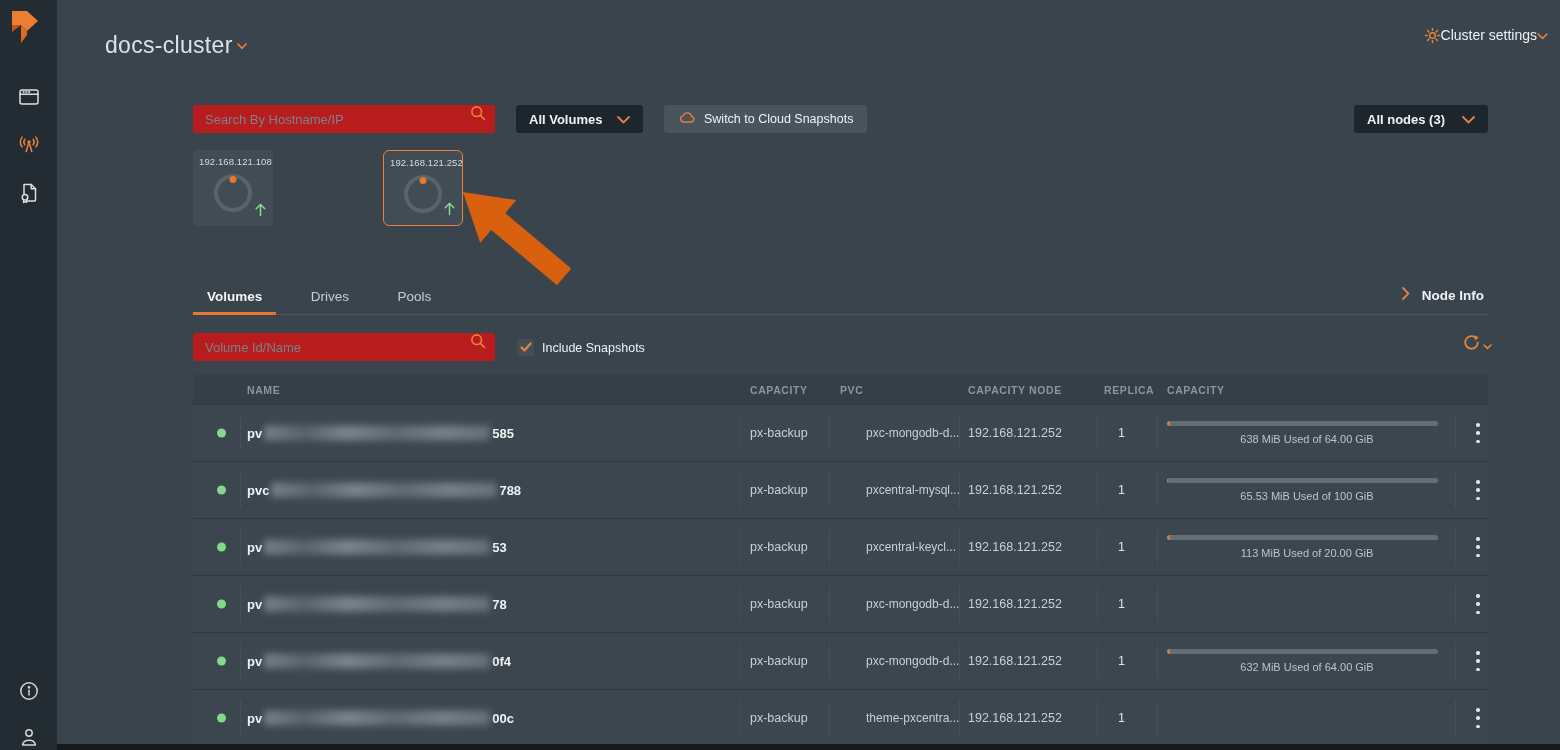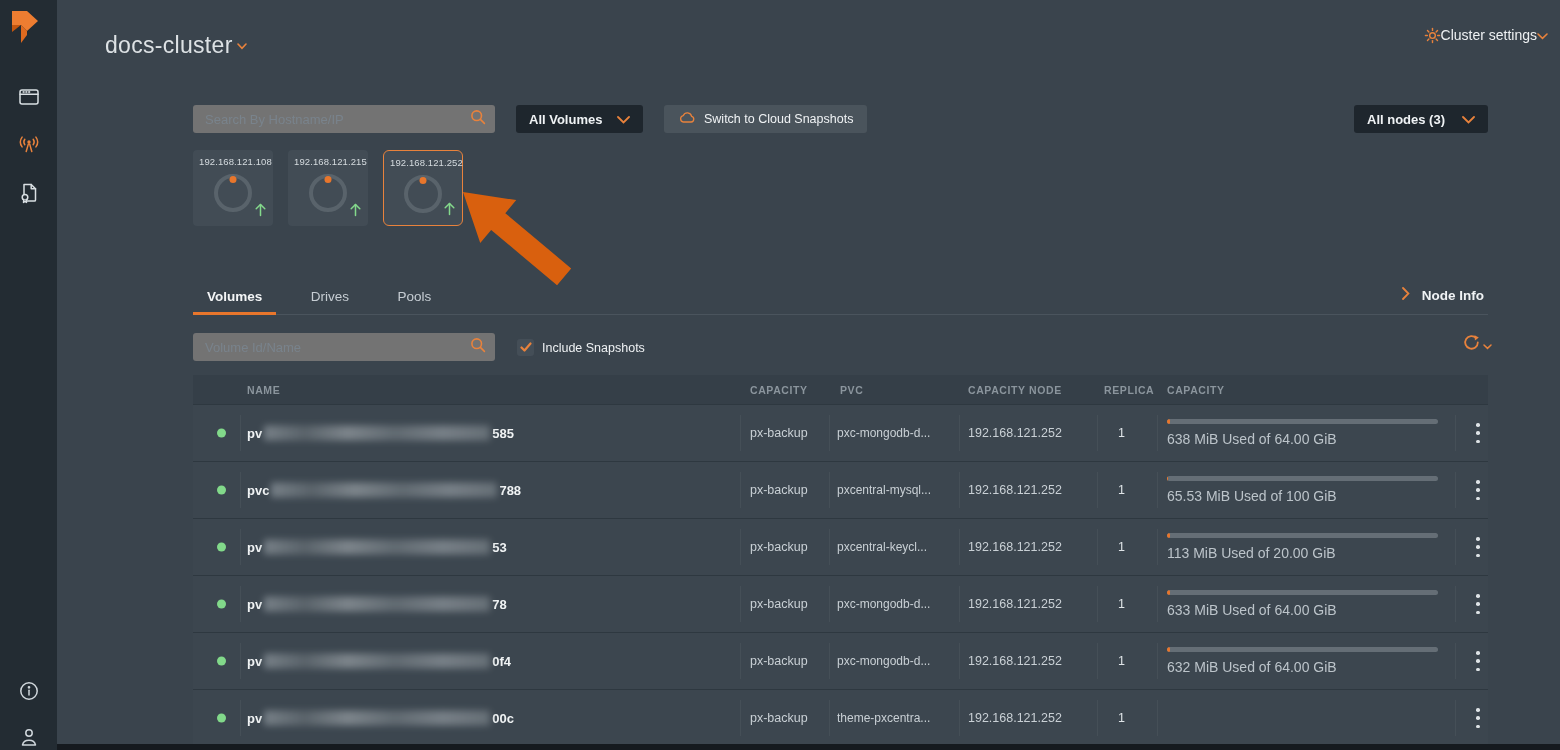--- a/index.html
+++ b/index.html
@@ -12,21 +12,21 @@
   .logo-box { position:absolute; left:8px; top:9px; width:36px; height:38px; }
   .side-icon { position:absolute; left:50%; transform:translateX(-50%); width:24px; height:24px; cursor:pointer; }
 
   
   .page-title { position:absolute; left:105px; top:29px; font-size:23px; font-weight:400; color:#dde2e5; letter-spacing:.3px; cursor:pointer; }
   .page-title .chev { display:inline-block; margin-left:4px; vertical-align:3px; }
   .cluster-settings { position:absolute; right:12px; top:27px; display:flex; align-items:flex-start; gap:0;
                       color:#eef1f3; font-size:14px; cursor:pointer; }
 
   
-  .search-box { position:absolute; height:28px; background:#737373; border-radius:3px; display:flex; align-items:center; }
+  .search-box { position:absolute; height:28px; background:#b91c1c; border-radius:3px; display:flex; }
   .search-box input { flex:1; background:transparent; border:0; outline:none; color:#dfe4e7;
                       font-size:13px; padding:0 6px 0 12px; font-family:inherit; }
   .search-box input::placeholder { color:#79838c; }
   .search-box .mag { margin-right:9px; flex:none; }
   .host-search { left:193px; top:105px; width:302px; }
   .dropdown { position:absolute; top:105px; height:28px; background:#1e262d; border-radius:3px; color:#f0f3f5;
               font-size:13px; font-weight:600; display:flex; align-items:center; justify-content:space-between;
               padding:0 13px; cursor:pointer; }
   .dd-regions { left:516px; width:127px; }
   .dd-nodes { left:1354px; width:134px; }
@@ -66,27 +66,27 @@
   .trow { position:relative; height:57px; background:#3c464f; border-top:1px solid #2e3840; cursor:pointer; }
   .vline { position:absolute; top:10px; bottom:10px; width:1px; background:rgba(255,255,255,0.05); }
   .status-dot { position:absolute; left:24px; top:50%; transform:translateY(-50%); width:9px; height:9px;
                 border-radius:50%; background:#82d98a; }
   .cell { position:absolute; top:50%; transform:translateY(-50%); color:#c9d0d5; font-size:12.5px; }
   .c-name { left:54px; color:#f0f3f4; font-size:13px; font-weight:700; display:flex; align-items:center; }
   .redact { display:inline-block; height:15px; width:226px; margin:0 2px; border-radius:2px; opacity:.9;
             background:linear-gradient(90deg,#7e878e,#5d666d 18%,#848c92 37%,#656e75 58%,#7e868d 79%,#6a737a);
             filter:blur(3.5px); }
   .c-ns { left:557px; }
-  .c-pvc { left:636px; font-size:12px;padding-left:8px; }
+  .c-pvc { left:665px; font-size:12px;padding-left:8px; }
   .c-node { left:775px; }
   .c-rep { left:925px; color:#dfe4e7; }
   .c-cap { left:974px; width:280px; }
   .cap-bar { position:relative; width:271px; height:5px; border-radius:3px; background:#656e76; overflow:hidden; margin-bottom:7px; }
   .cap-fill { position:absolute; left:0; top:0; height:100%; background:#e8762c; border-radius:3px; }
-  .cap-text { font-size:14px; color:#bcc4ca; }
+  .cap-text { font-size:11px; color:#bcc4ca;text-align:center; }
   .kebab { position:absolute; left:1277px; top:50%; transform:translateY(-50%); width:16px; height:22px;
            display:flex; flex-direction:column; align-items:center; justify-content:space-between; cursor:pointer; padding:1px 0; }
   .kebab span { width:3.5px; height:3.5px; border-radius:50%; background:#dfe4e7; }
   .bottom-strip { position:absolute; left:57px; bottom:0; width:1503px; height:6px; background:#151a1f; }
 </style>
 </head>
 <body>
 
 <div class="app">
 
@@ -199,30 +199,20 @@
   <div class="node-card" style="left:193px">
     <div class="node-ip">192.168.121.108</div>
     <div class="donut">
         <div class="donut-dot"></div>
       </div>
     <div class="up-arrow"><svg width="13" height="15" viewBox="0 0 13 15" fill="none" stroke="#84d98c" stroke-width="1.5" stroke-linecap="round" stroke-linejoin="round">
           <line x1="6.5" y1="13.5" x2="6.5" y2="2.5"></line>
           <polyline points="2.2,6.8 6.5,2.5 10.8,6.8"></polyline>
         </svg></div>
   </div>
-  <div class="node-card" style="left:288px">
-    <div class="node-ip">192.168.121.215</div>
-    <div class="donut">
-        <div class="donut-dot"></div>
-      </div>
-    <div class="up-arrow"><svg width="13" height="15" viewBox="0 0 13 15" fill="none" stroke="#84d98c" stroke-width="1.5" stroke-linecap="round" stroke-linejoin="round">
-          <line x1="6.5" y1="13.5" x2="6.5" y2="2.5"></line>
-          <polyline points="2.2,6.8 6.5,2.5 10.8,6.8"></polyline>
-        </svg></div>
-  </div>
   <div class="node-card selected" style="left:383px">
     <div class="node-ip">192.168.121.252</div>
     <div class="donut">
         <div class="donut-dot"></div>
       </div>
     <div class="up-arrow"><svg width="13" height="15" viewBox="0 0 13 15" fill="none" stroke="#84d98c" stroke-width="1.5" stroke-linecap="round" stroke-linejoin="round">
           <line x1="6.5" y1="13.5" x2="6.5" y2="2.5"></line>
           <polyline points="2.2,6.8 6.5,2.5 10.8,6.8"></polyline>
         </svg></div>
   </div>
@@ -388,26 +378,20 @@
     <span class="status-dot"></span>
     <div class="cell c-name">
       <span>pv</span>
             <span class="redact"></span>
             <span>78</span>
     </div>
     <div class="cell c-ns">px-backup</div>
     <div class="cell c-pvc">pxc-mongodb-d...</div>
     <div class="cell c-node">192.168.121.252</div>
     <div class="cell c-rep">1</div>
-    <div class="cell c-cap">
-      <div class="cap-bar">
-              <div class="cap-fill" style="width: 1%;"></div>
-            </div>
-      <div class="cap-text">633 MiB Used of 64.00 GiB</div>
-    </div>
     <div class="kebab">
             <span></span>
             <span></span>
             <span></span>
           </div>
   </div>
 
   <div class="trow">
     <div class="vline" style="left:47px"></div>
           <div class="vline" style="left:547px"></div>

